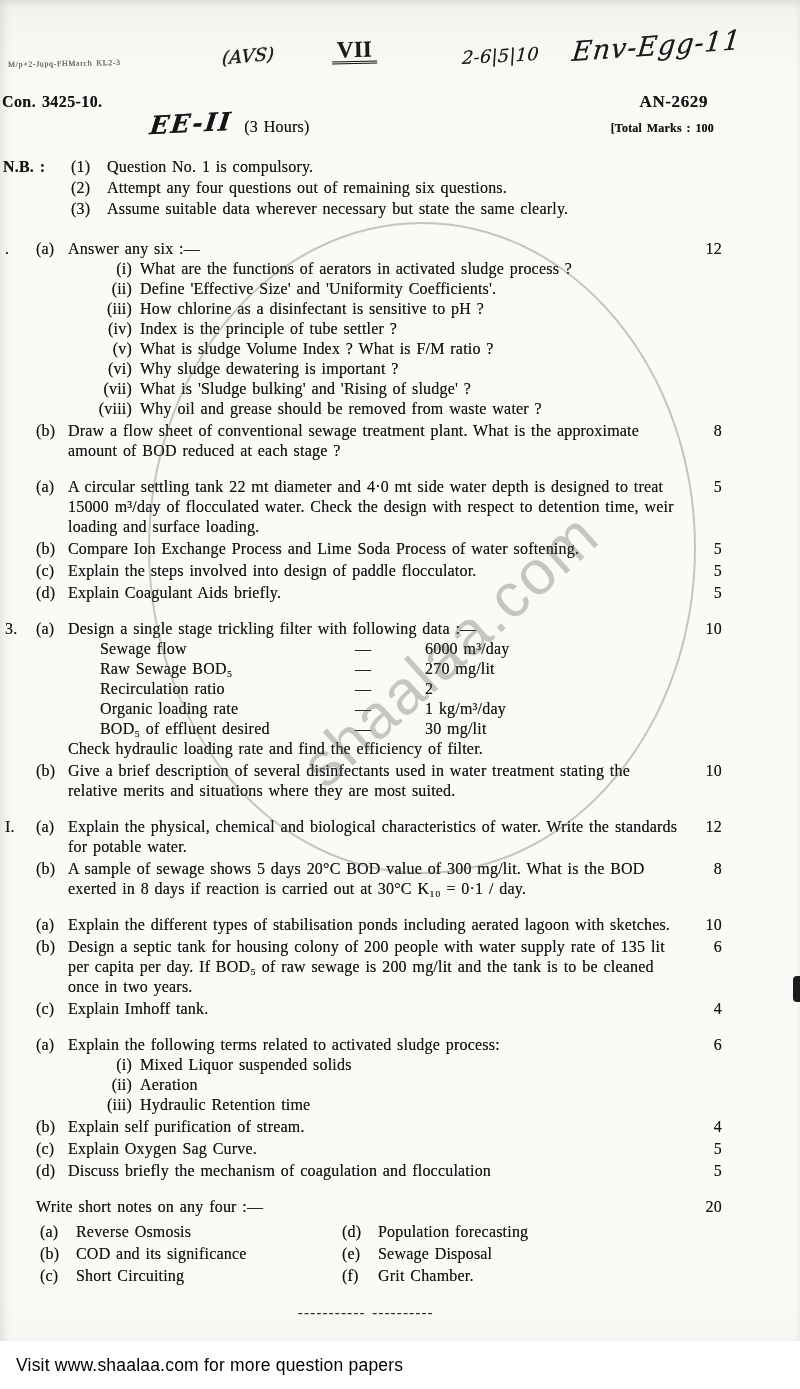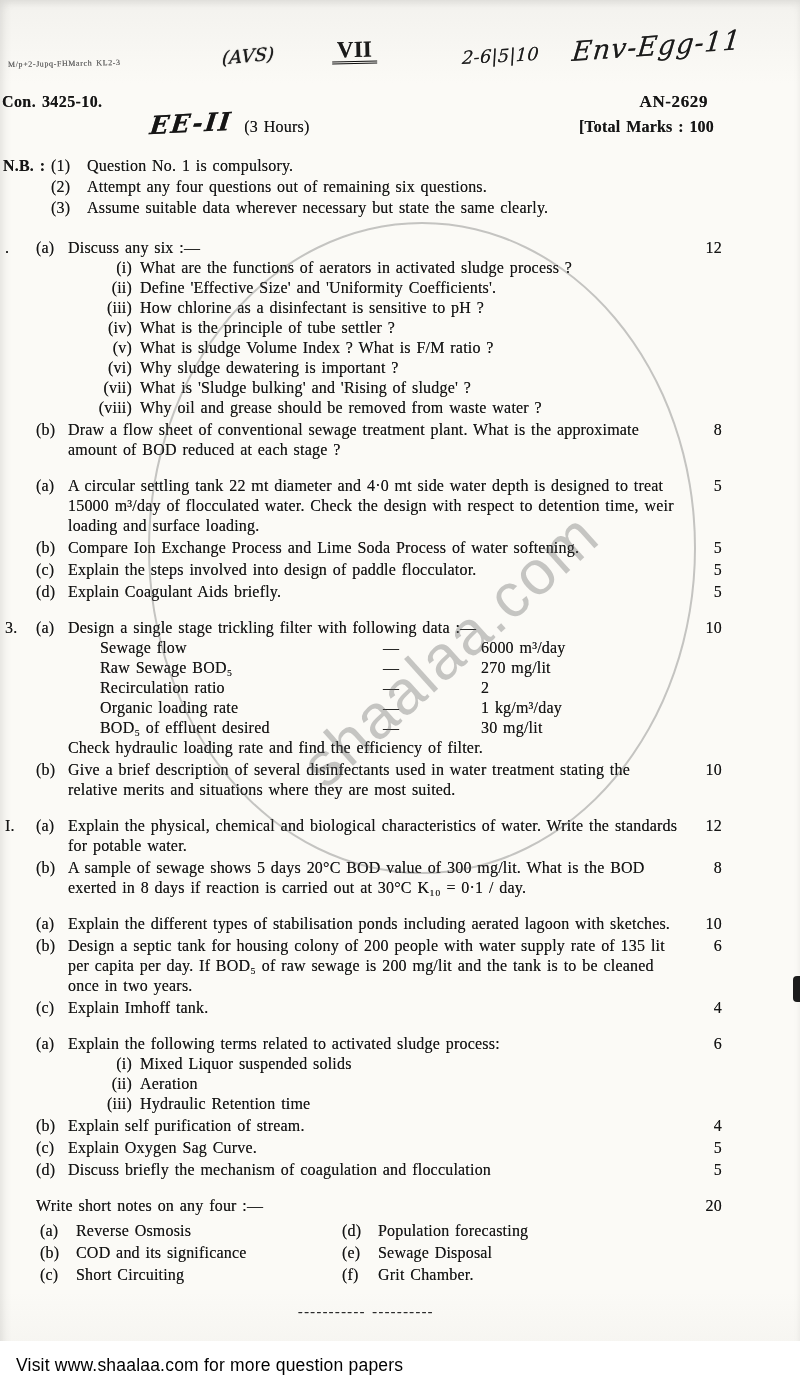--- a/index.html
+++ b/index.html
@@ -39,42 +39,42 @@
   
   .row-con { display:flex; justify-content:space-between; align-items:baseline;
     margin-top:92px; padding:0 92px 0 2px; }
   .con-no { font-weight:bold; letter-spacing:.4px; }
   .paper-code { font-weight:bold; font-size:17px; letter-spacing:.6px; }
   .row-title { display:flex; align-items:baseline; margin-top:2px; padding-right:86px; }
   .hw-ee { display:inline-block; margin-left:150px; font-family:"DejaVu Serif", serif;
     font-style:italic; font-weight:bold; font-size:25px;
     transform:rotate(-3deg) skewX(-10deg); letter-spacing:2px; }
   .hours { margin-left:12px; font-size:16px; }
-  .total-marks { margin-left:auto; font-weight:bold; font-size:16px; }
-  
-  .nb { display:flex; margin-top:18px; padding:0 78px 0 3px; line-height:21px; }
+  .total-marks { margin-left:auto; font-weight:bold; font-size:12px; }
+  
+  .nb { display:flex; margin-top:18px; padding:0 78px 0 3px; line-height:21px;gap:20px; }
   .nb-label { flex:0 0 48px; font-weight:bold; }
   .nb-item { display:flex; }
   .nb-num { flex:0 0 36px; }
   .nb-text { flex:1; }
   
   .questions { margin-top:20px; }
   .q { margin-bottom:16px; }
   .part { position:relative; display:flex; align-items:flex-start;
     padding:0 78px 0 36px; margin-top:2px; }
   .qnum { position:absolute; left:5px; top:0; width:26px; }
   .plabel { flex:0 0 32px; }
   .ptext { flex:1; padding-right:14px; }
   .pmarks { flex:0 0 30px; text-align:right; }
   .sub { display:flex; padding-left:84px; padding-right:90px; }
   .slabel { flex:0 0 48px; text-align:right; margin-right:8px; }
   .stext { flex:1; }
   
   .tf { padding-left:100px; padding-right:90px; }
-  .tf-row { display:flex;gap:28px; }
+  .tf-row { display:flex; }
   .tf-name { flex:0 0 255px; }
   .tf-dash { flex:0 0 70px; }
   .tf-val { flex:1; }
   .tf-note { padding:0 90px 0 68px; }
   
   .intro-row { }
   .intro-row .ptext { padding-left:0; }
   .notes-cols { display:flex; padding-left:40px; margin-top:4px; line-height:22px; }
   .notes-col { width:302px; }
   .note-item { display:flex; }
@@ -132,38 +132,38 @@
       </div>
     </div>
   </div>
 
   <div class="questions">
 
     <section class="q">
       <div class="part">
         <span class="qnum">.</span>
         <span class="plabel">(a)</span>
-        <span class="ptext">Discuss any six :—</span>
+        <span class="ptext">Answer any six :—</span>
         <span class="pmarks">12</span>
       </div>
       <div class="sub">
         <span class="slabel">(i)</span>
         <span class="stext">What are the functions of aerators in activated sludge process ?</span>
       </div>
       <div class="sub">
         <span class="slabel">(ii)</span>
         <span class="stext">Define 'Effective Size' and 'Uniformity Coefficients'.</span>
       </div>
       <div class="sub">
         <span class="slabel">(iii)</span>
         <span class="stext">How chlorine as a disinfectant is sensitive to pH ?</span>
       </div>
       <div class="sub">
         <span class="slabel">(iv)</span>
-        <span class="stext">What is the principle of tube settler ?</span>
+        <span class="stext">Index is the principle of tube settler ?</span>
       </div>
       <div class="sub">
         <span class="slabel">(v)</span>
         <span class="stext">What is sludge Volume Index ? What is F/M ratio ?</span>
       </div>
       <div class="sub">
         <span class="slabel">(vi)</span>
         <span class="stext">Why sludge dewatering is important ?</span>
       </div>
       <div class="sub">

